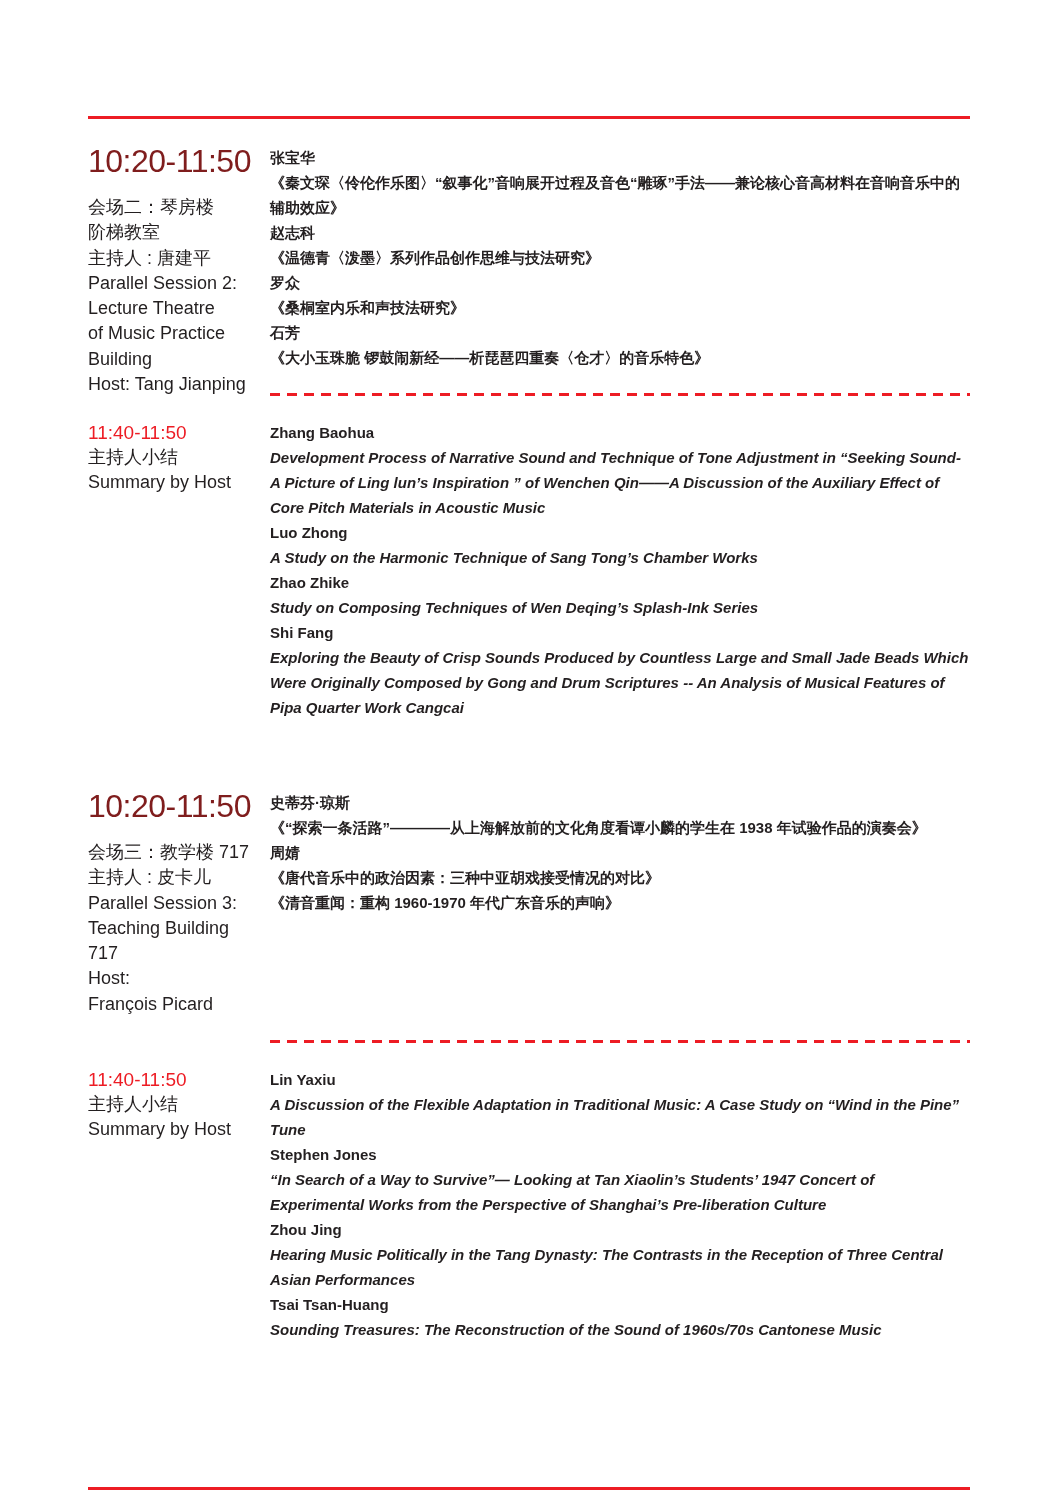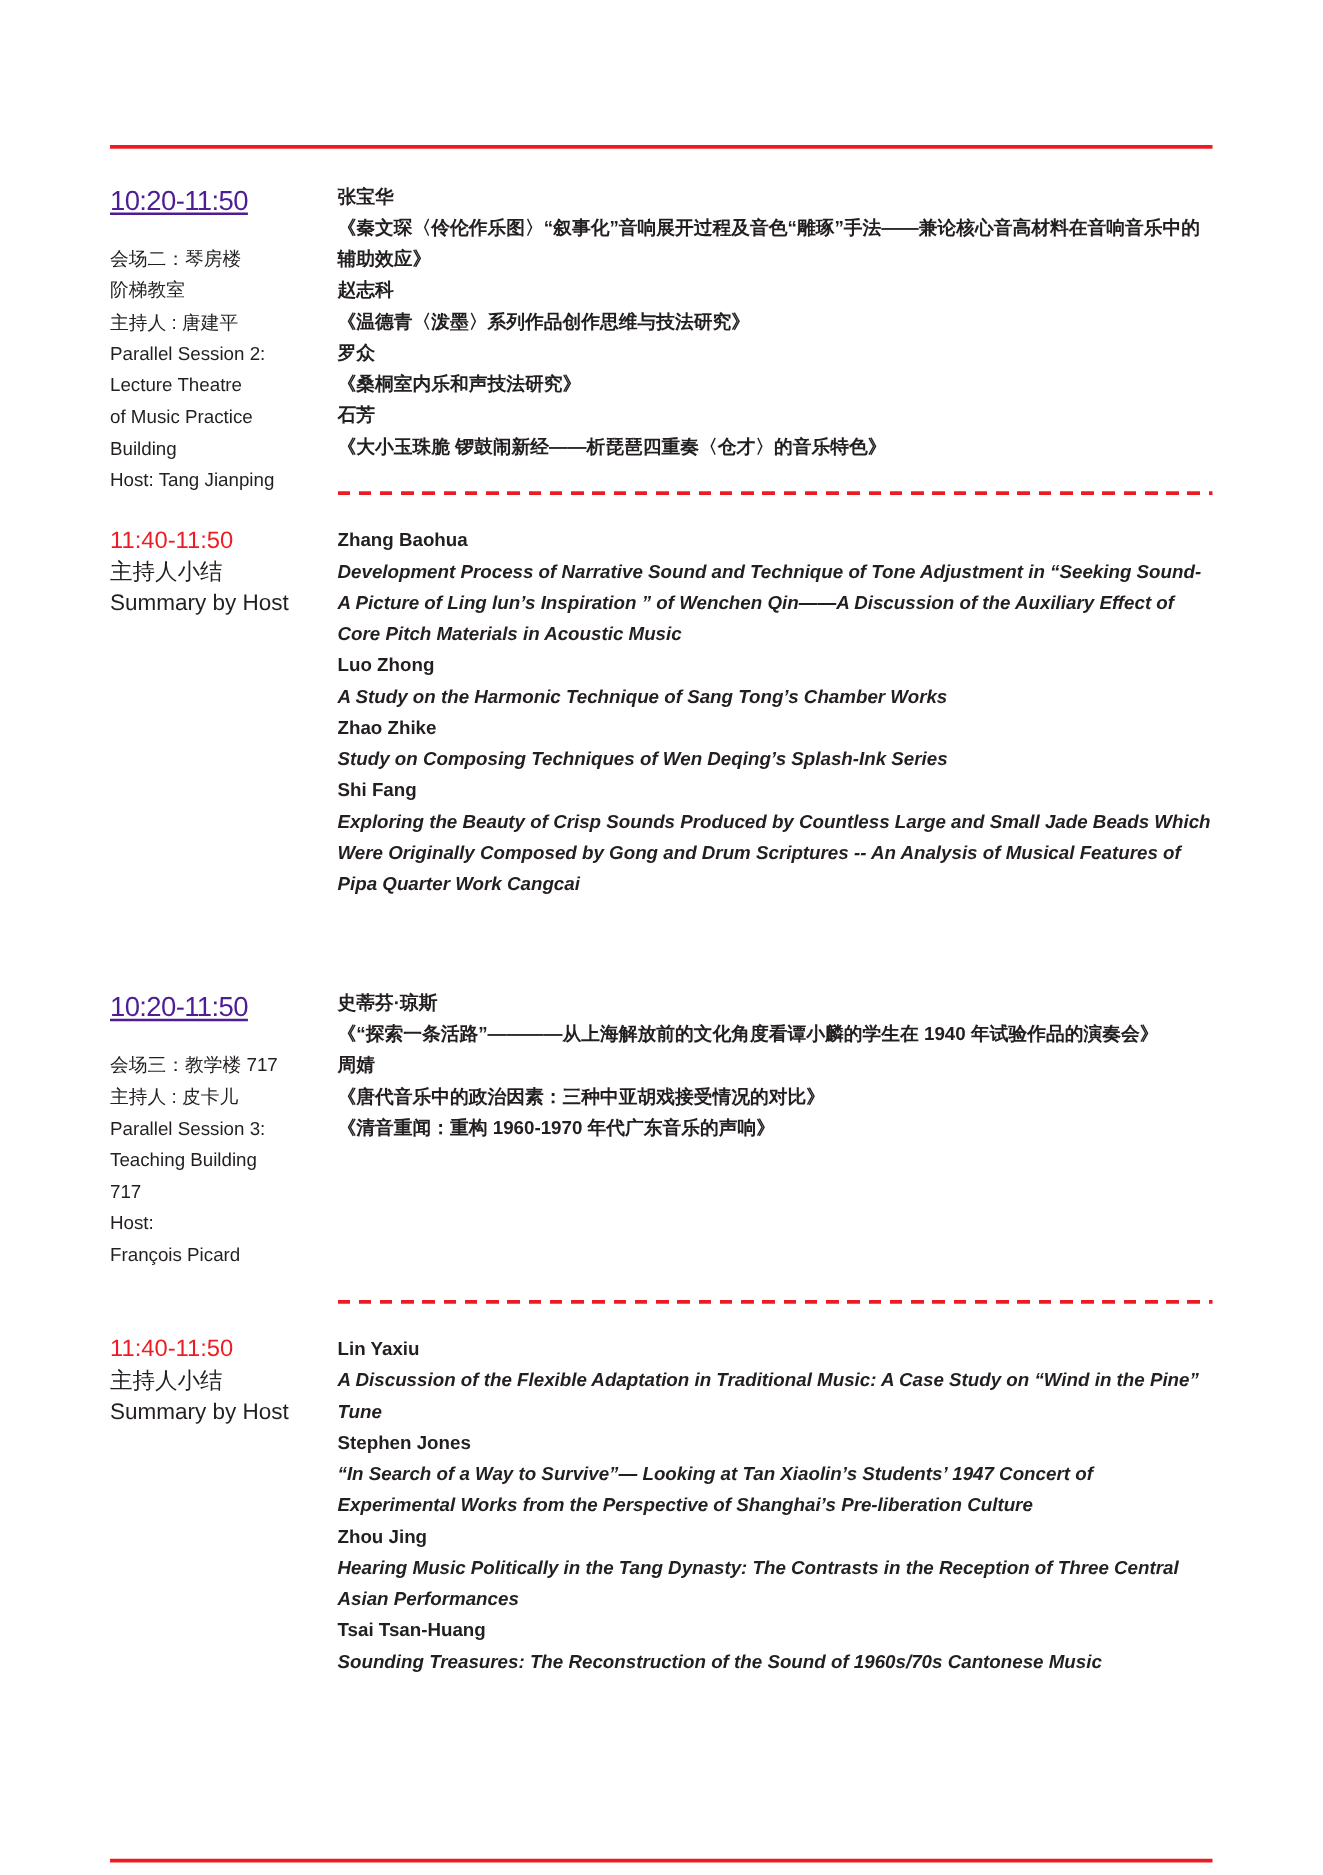--- a/index.html
+++ b/index.html
@@ -13,24 +13,24 @@
   .rule-top{top:116px;}
   .rule-bottom{top:1487px;}
 
   .block{position:absolute;left:88px;width:882px;display:grid;grid-template-columns:182px 700px;}
   #s1-main{top:145px;}
   #s1-sum{top:393px;}
   #s2-main{top:790px;}
   #s2-sum{top:1040px;}
 
   .time-big{
-    color:#4c1d95;font-size:22px;line-height:32px;letter-spacing:-0.5px;
-    margin-bottom:18px;white-space:nowrap;text-decoration:underline;
+    color:#7f1d1d;font-size:32px;line-height:32px;letter-spacing:-0.5px;
+    margin-bottom:18px;white-space:nowrap;
   }
-  .info-line{font-size:15px;line-height:25.3px;white-space:nowrap;}
+  .info-line{font-size:18px;line-height:25.3px;white-space:nowrap;}
 
   .right-col{font-size:15px;line-height:25px;}
   .talk .name{font-weight:bold;}
   .talk .title{font-weight:bold;}
   .sum-right .talk .title{font-style:italic;}
 
   .dashed{
     height:3px;margin-bottom:24px;
     background:repeating-linear-gradient(to right,#ed1c24 0 10px,transparent 10px 17px);
   }
@@ -109,21 +109,21 @@
     <div class="info-line">主持人 : 皮卡儿</div>
     <div class="info-line">Parallel Session 3:</div>
     <div class="info-line">Teaching Building</div>
     <div class="info-line">717</div>
     <div class="info-line">Host:</div>
     <div class="info-line">François Picard</div>
   </div>
   <div class="right-col">
     <div class="talk">
       <div class="name">史蒂芬·琼斯</div>
-      <div class="title">《“探索一条活路”————从上海解放前的文化角度看谭小麟的学生在 1940 年试验作品的演奏会》</div>
+      <div class="title">《“探索一条活路”————从上海解放前的文化角度看谭小麟的学生在 1938 年试验作品的演奏会》</div>
     </div>
     <div class="talk">
       <div class="name">周婧</div>
       <div class="title">《唐代音乐中的政治因素：三种中亚胡戏接受情况的对比》</div>
     </div>
     <div class="talk">
       <div class="title">《清音重闻：重构 1960-1970 年代广东音乐的声响》</div>
     </div>
   </div>
 </div>

